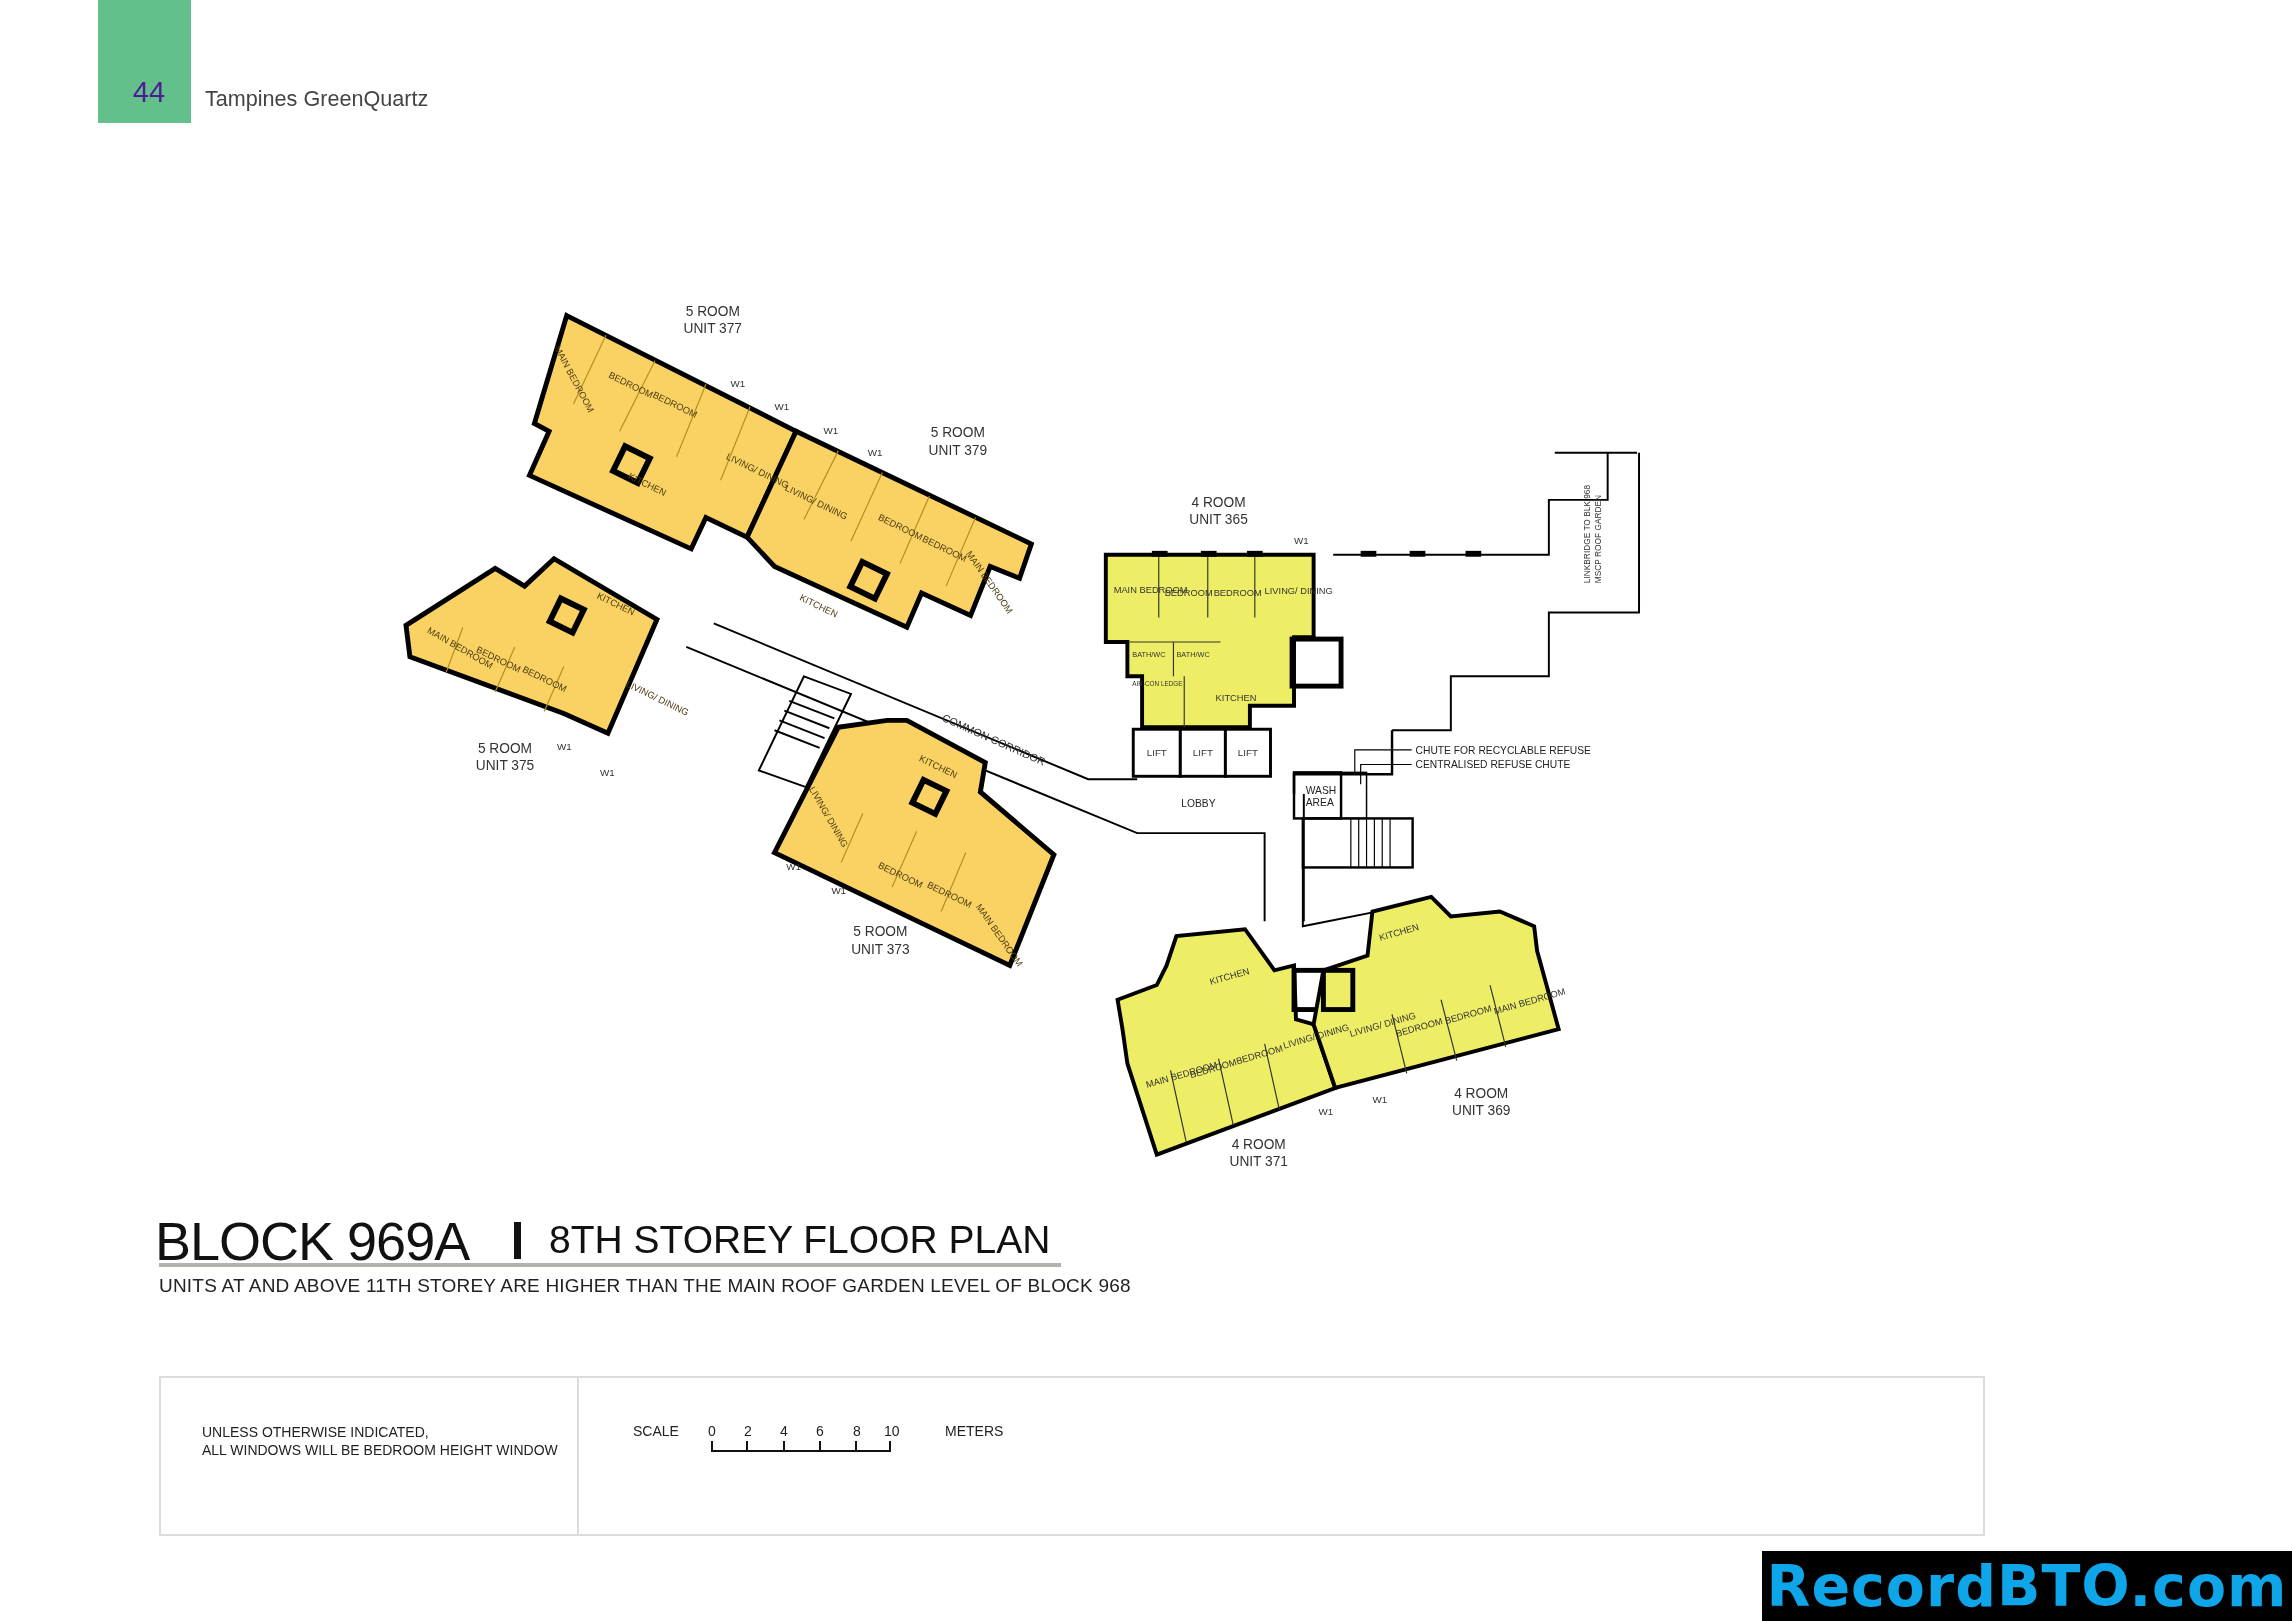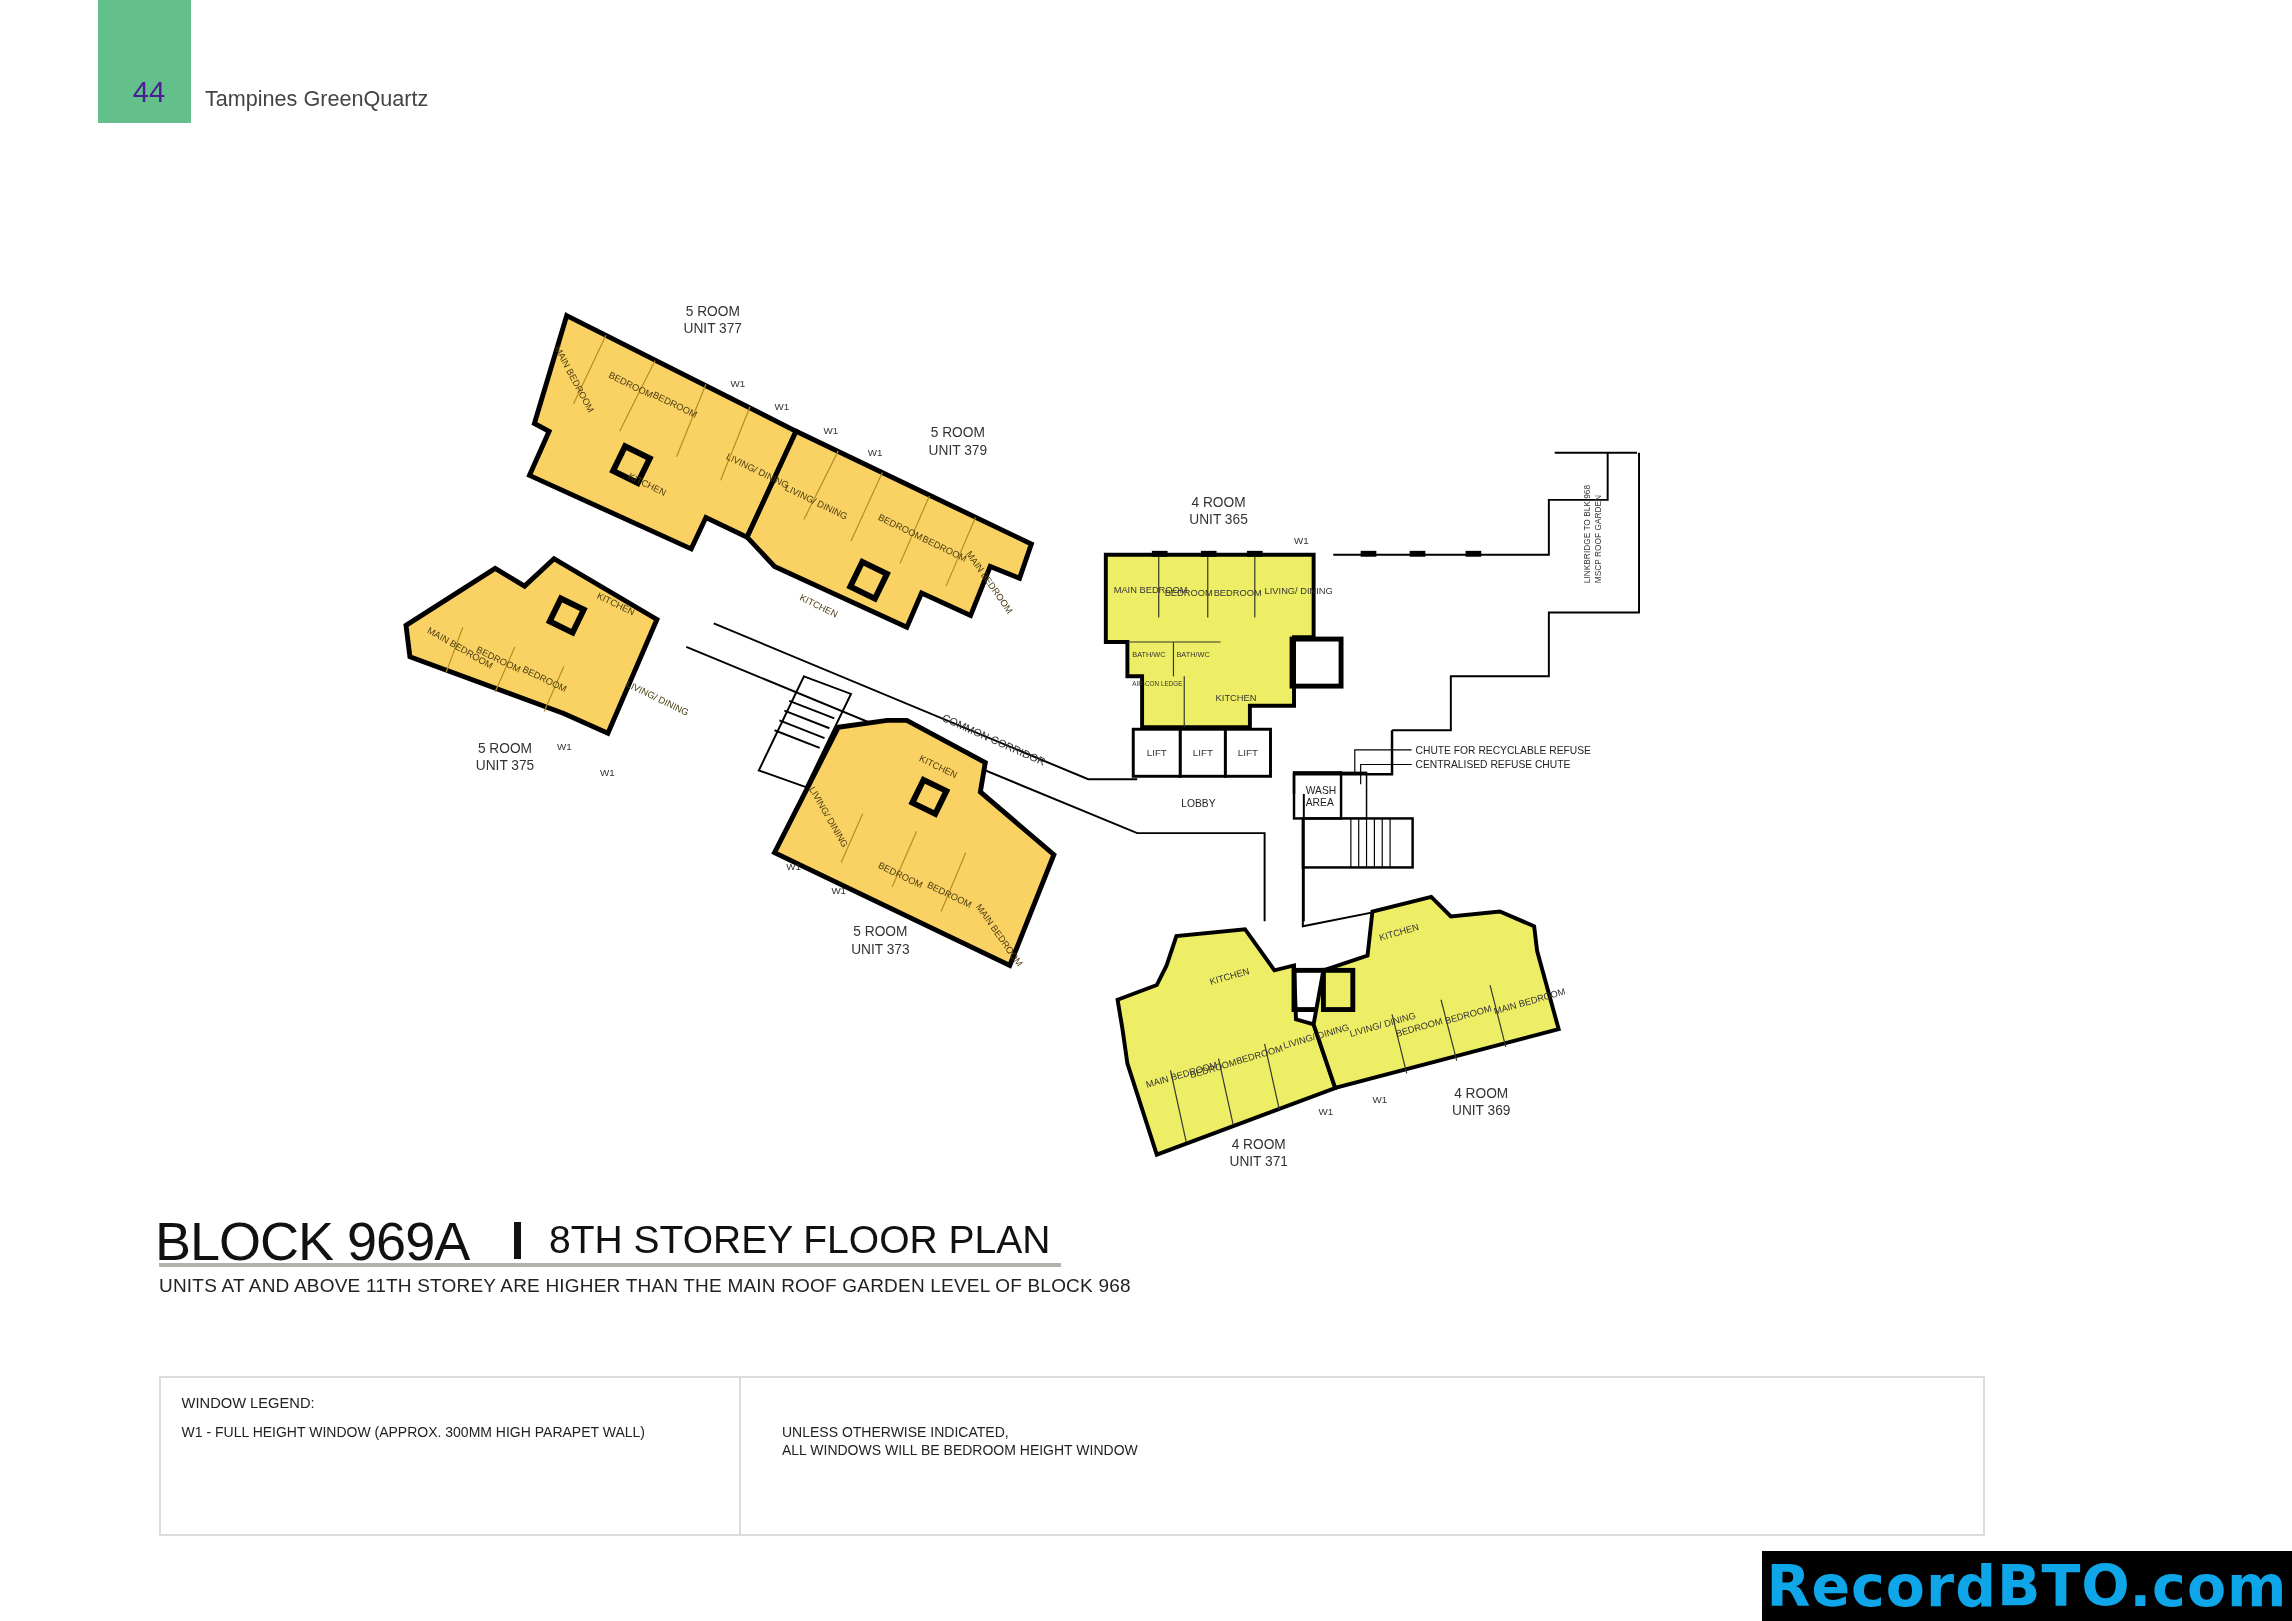--- a/index.html
+++ b/index.html
@@ -254,24 +254,40 @@
   </g>
 </svg>
 
 <div class="block-title">BLOCK 969A</div>
 <div class="title-sep"></div>
 <div class="storey-title">8TH STOREY FLOOR PLAN</div>
 <div class="title-rule"></div>
 <div class="subtitle">UNITS AT AND ABOVE 11TH STOREY ARE HIGHER THAN THE MAIN ROOF GARDEN LEVEL OF BLOCK 968</div>
 
 <div class="legend">
-  <div class="legend-cell cell1">
-    <div class="legend-heading">WINDOW LEGEND:</div>
-    <div class="legend-w1">W1 -  FULL HEIGHT WINDOW (APPROX. 300MM HIGH PARAPET WALL)</div>
-  </div>
   <div class="legend-cell cell2">
     <div class="note-line" style="top:46px">UNLESS OTHERWISE INDICATED,</div>
     <div class="note-line" style="top:64px">ALL WINDOWS WILL BE BEDROOM HEIGHT WINDOW</div>
   </div>
+  <div class="legend-cell cell3">
+    <div class="scale-wrap">
+      <span class="scale-label">SCALE</span>
+      <span class="scale-num" style="left:75px">0</span>
+      <span class="scale-num" style="left:111px">2</span>
+      <span class="scale-num" style="left:147px">4</span>
+      <span class="scale-num" style="left:183px">6</span>
+      <span class="scale-num" style="left:220px">8</span>
+      <span class="scale-num" style="left:251px">10</span>
+      <span class="scale-units">METERS</span>
+      <div class="scale-bar">
+        <div class="scale-tick" style="left:0"></div>
+        <div class="scale-tick" style="left:35px"></div>
+        <div class="scale-tick" style="left:72px"></div>
+        <div class="scale-tick" style="left:108px"></div>
+        <div class="scale-tick" style="left:144px"></div>
+        <div class="scale-tick" style="left:178px"></div>
+      </div>
+    </div>
+  </div>
 </div>
 
 <div class="watermark">RecordBTO.com</div>
 
 
 </body></html>

